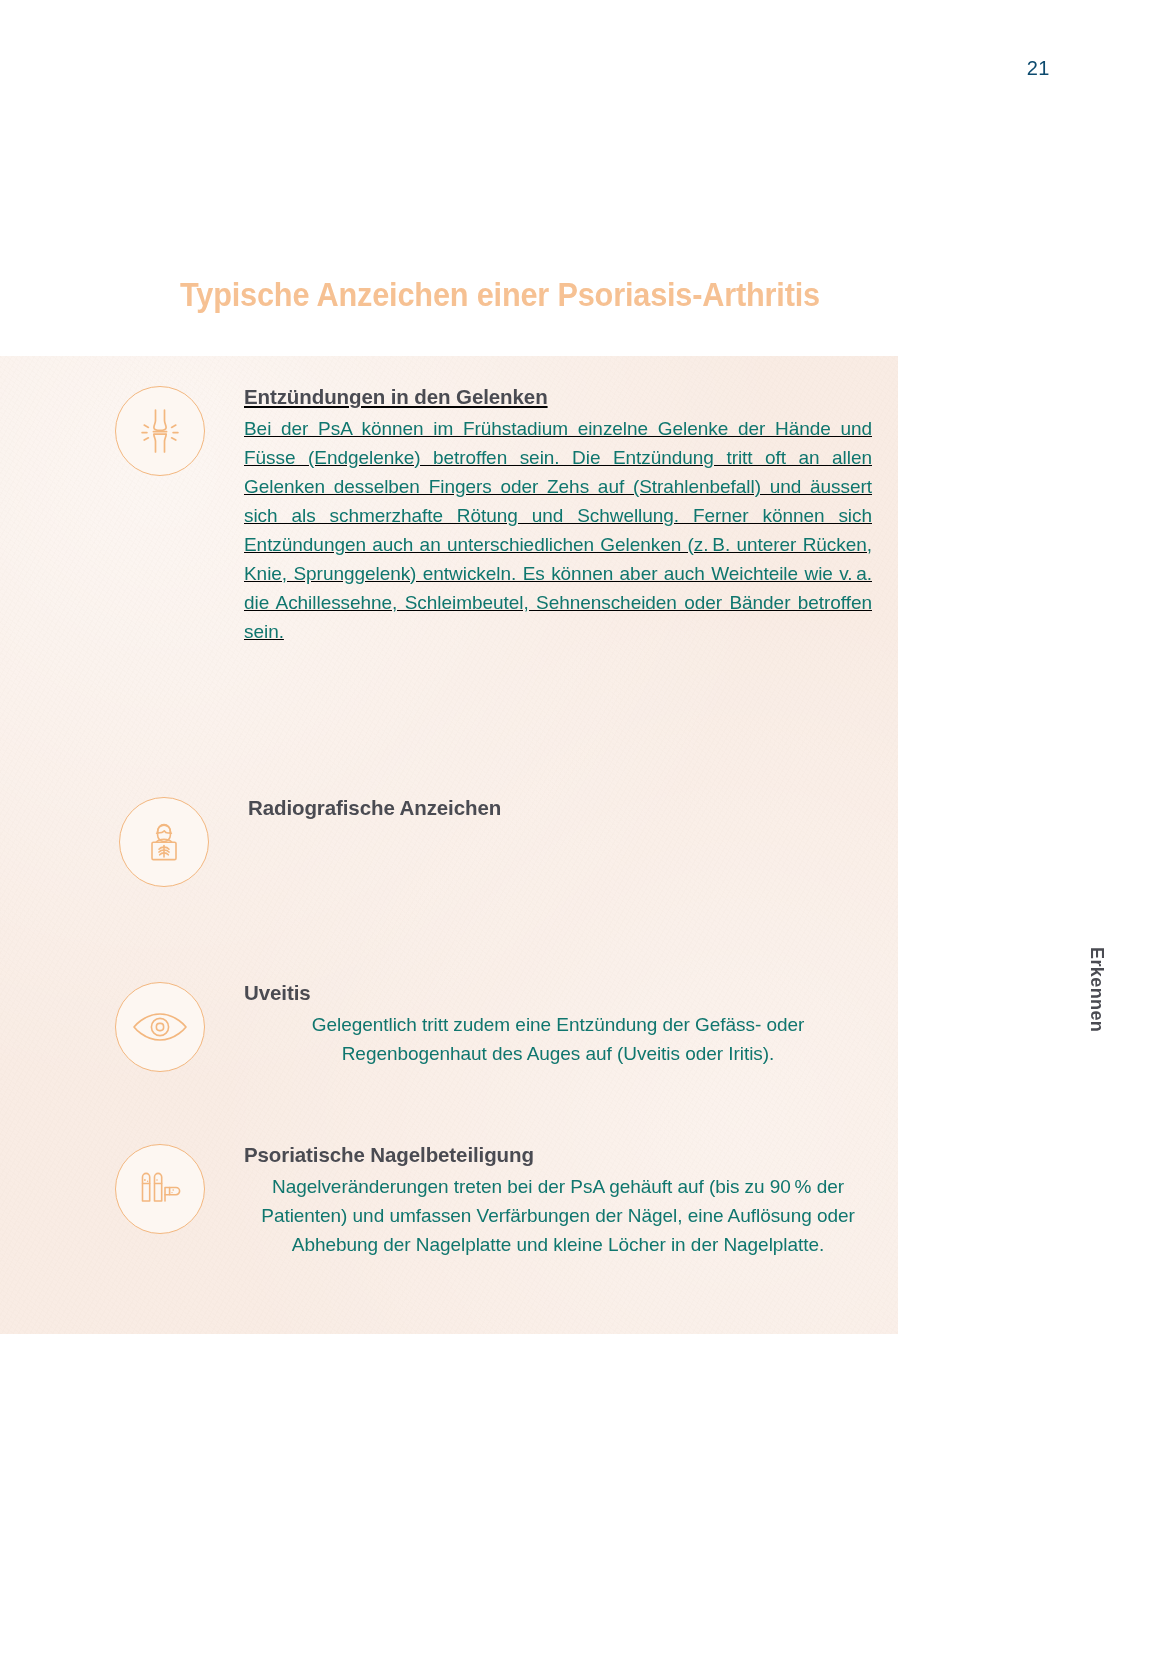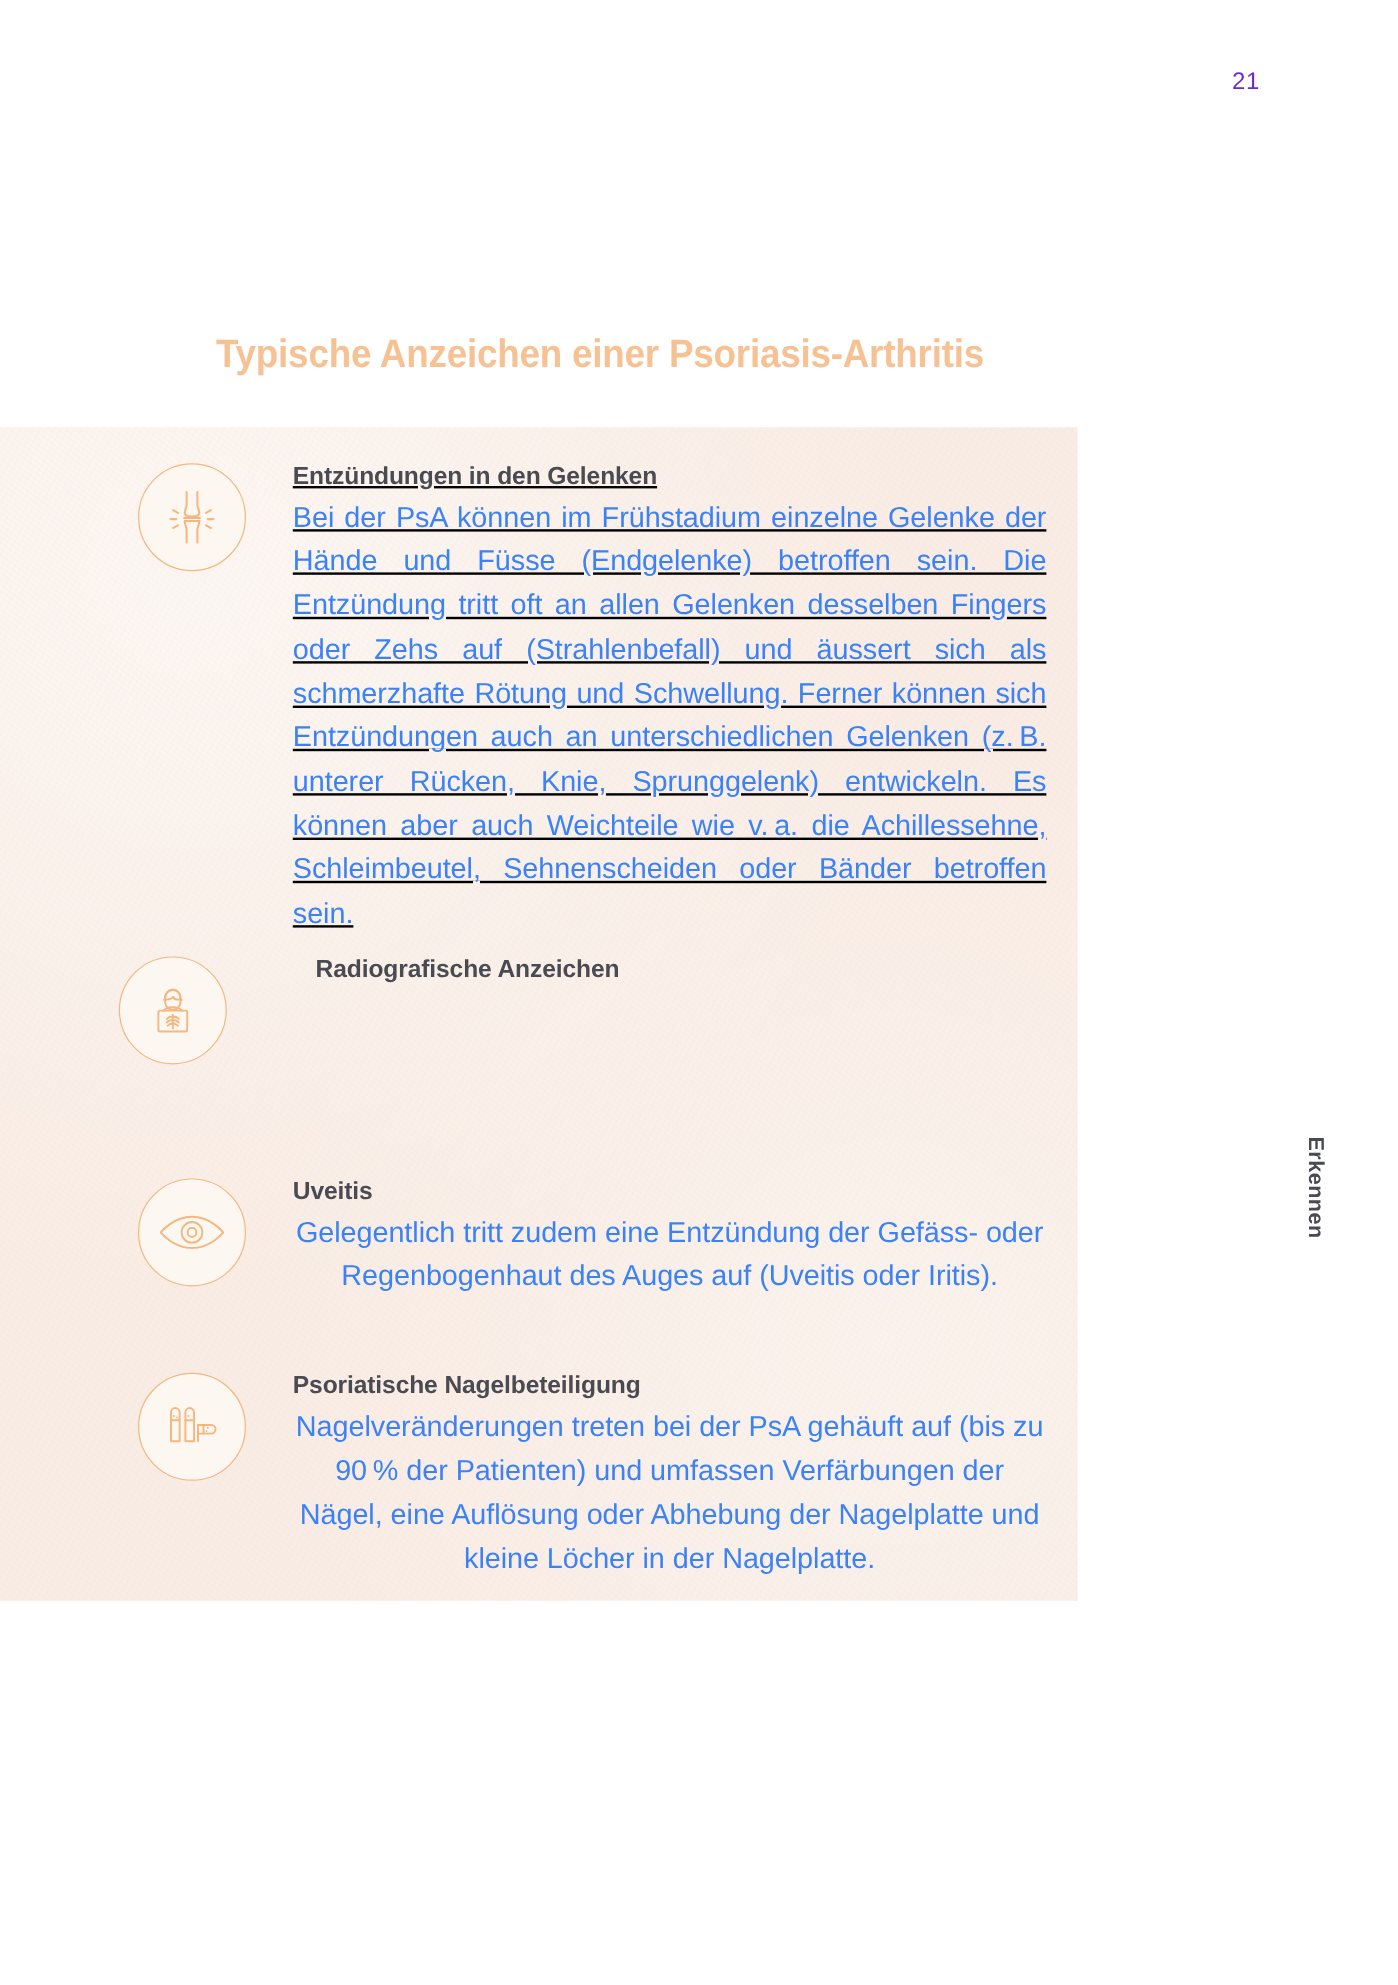--- a/index.html
+++ b/index.html
@@ -20,21 +20,21 @@
     inset: 0;
     background: #ffffff;
   }
 
   
   .page-number {
     position: absolute;
     top: 57px;
     right: 115px;
     font-size: 20px;
-    color: #6d28d9;
+    color: #0c4a6e;
     letter-spacing: 0.5px;
     font-family: "Liberation Sans", sans-serif;
   }
 
   
   .page-title {
     position: absolute;
     top: 276px;
     left: 0;
     width: 1000px;
@@ -84,21 +84,21 @@
     font-family: "Liberation Sans", sans-serif;
   }
 
   
   .section {
     position: absolute;
     display: flex;
     align-items: flex-start;
   }
   .sec-1 { left: 112px; top: 382px;  width: 760px; text-decoration: underline; }
-  .sec-2 { left: 96px; top: 793px;  width: 760px; gap: 35px; }
+  .sec-2 { left: 116px; top: 793px;  width: 760px; }
   .sec-3 { left: 112px; top: 978px;  width: 760px; }
   .sec-4 { left: 112px; top: 1140px; width: 760px; }
 
   .icon-wrap {
     width: 96px;
     min-width: 96px;
     display: flex;
     justify-content: center;
     padding-top: 4px;
   }
@@ -121,22 +121,22 @@
   .sec-heading {
     font-size: 20.5px;
     font-weight: bold;
     color: #4a4b52;
     margin: 0 0 2px 0;
     letter-spacing: -0.1px;
     line-height: 1.45;
     font-family: "Liberation Sans", sans-serif;
   }
   .sec-text {
-    font-size: 24px;
-    color: #3b82f6;
+    font-size: 19px;
+    color: #0f766e;
     margin: 0;
     line-height: 1.53;
     letter-spacing: -0.05px;
     font-family: "Liberation Sans", sans-serif;
   }
   .justify { text-align: justify; }
   .justify-last { text-align: center; }
 </style>
 </head>
 <body>

